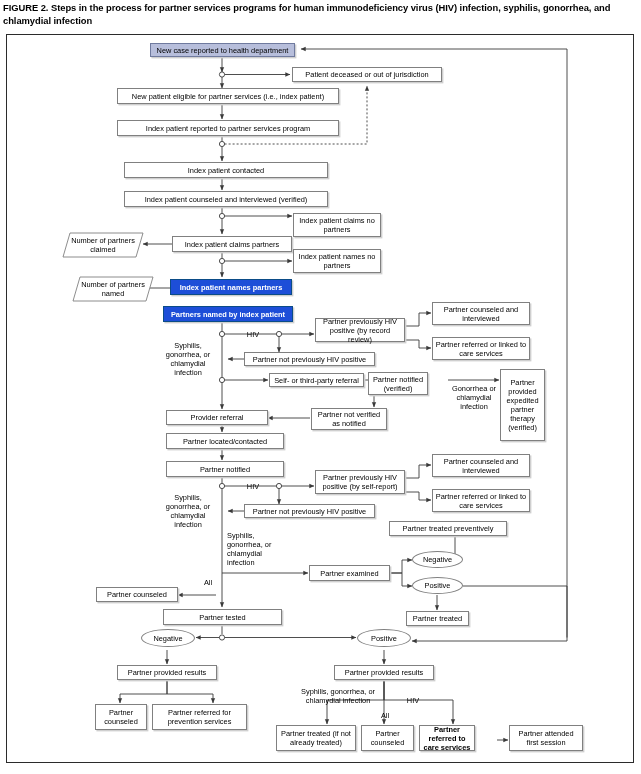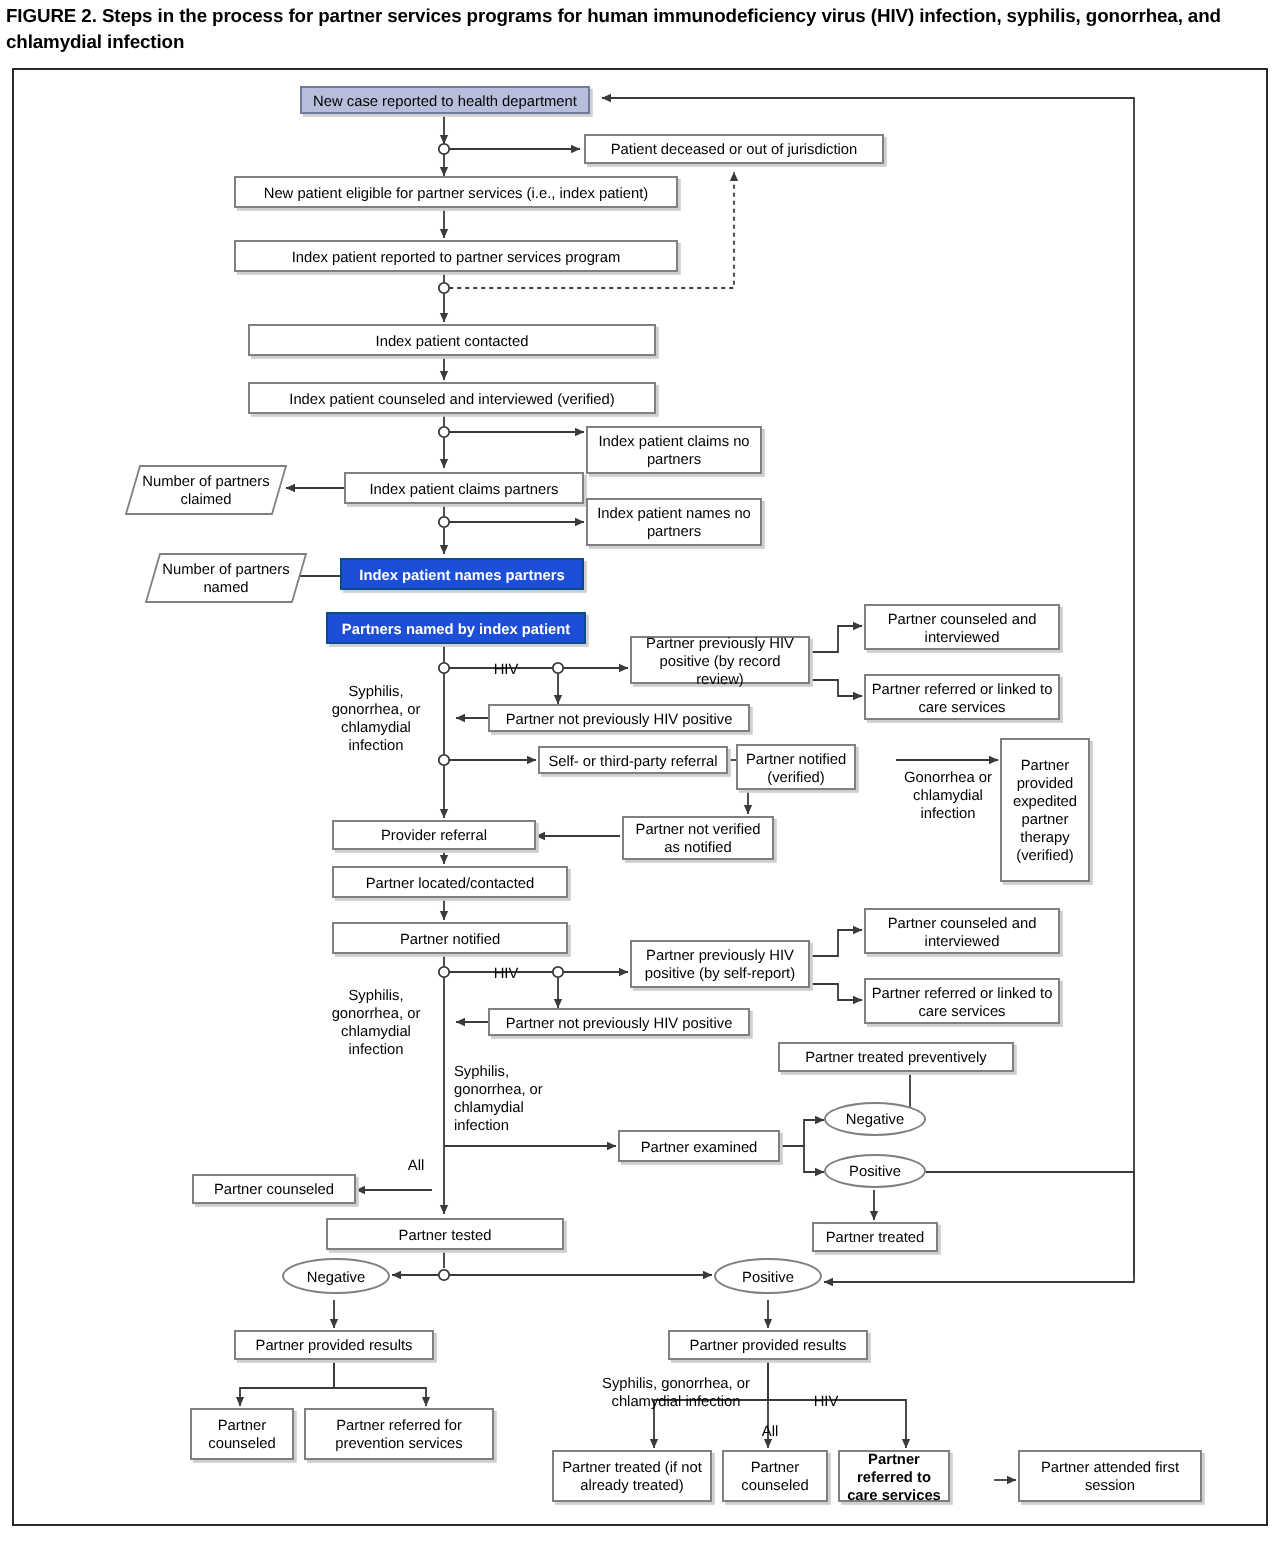--- a/index.html
+++ b/index.html
@@ -228,21 +228,21 @@
   <div class="node shadow" style="left:95px;top:704px;width:52px;height:26px;">Partner counseled</div>
 
   <div class="node shadow" style="left:152px;top:704px;width:95px;height:26px;">Partner referred for prevention services</div>
 
   <div class="node shadow" style="left:276px;top:725px;width:80px;height:26px;">Partner treated (if not already treated)</div>
 
   <div class="node shadow" style="left:361px;top:725px;width:53px;height:26px;">Partner counseled</div>
 
   <div class="node shadow" style="left:419px;top:725px;width:56px;height:26px;font-weight:bold;">Partner referred to care services</div>
 
-  <div class="node shadow" style="left:509px;top:725px;width:92px;height:26px;">Partner attended first session</div>
+  <div class="node shadow" style="left:509px;top:725px;width:74px;height:26px;">Partner attended first session</div>
 
   <div class="lbl" style="left:236px;top:330px;width:34px;">HIV</div>
 
   <div class="lbl" style="left:158px;top:341px;width:60px;">Syphilis, gonorrhea, or chlamydial infection</div>
 
   <div class="lbl" style="left:450px;top:384px;width:48px;">Gonorrhea or chlamydial infection</div>
 
   <div class="lbl" style="left:236px;top:482px;width:34px;">HIV</div>
 
   <div class="lbl" style="left:158px;top:493px;width:60px;">Syphilis, gonorrhea, or chlamydial infection</div>

